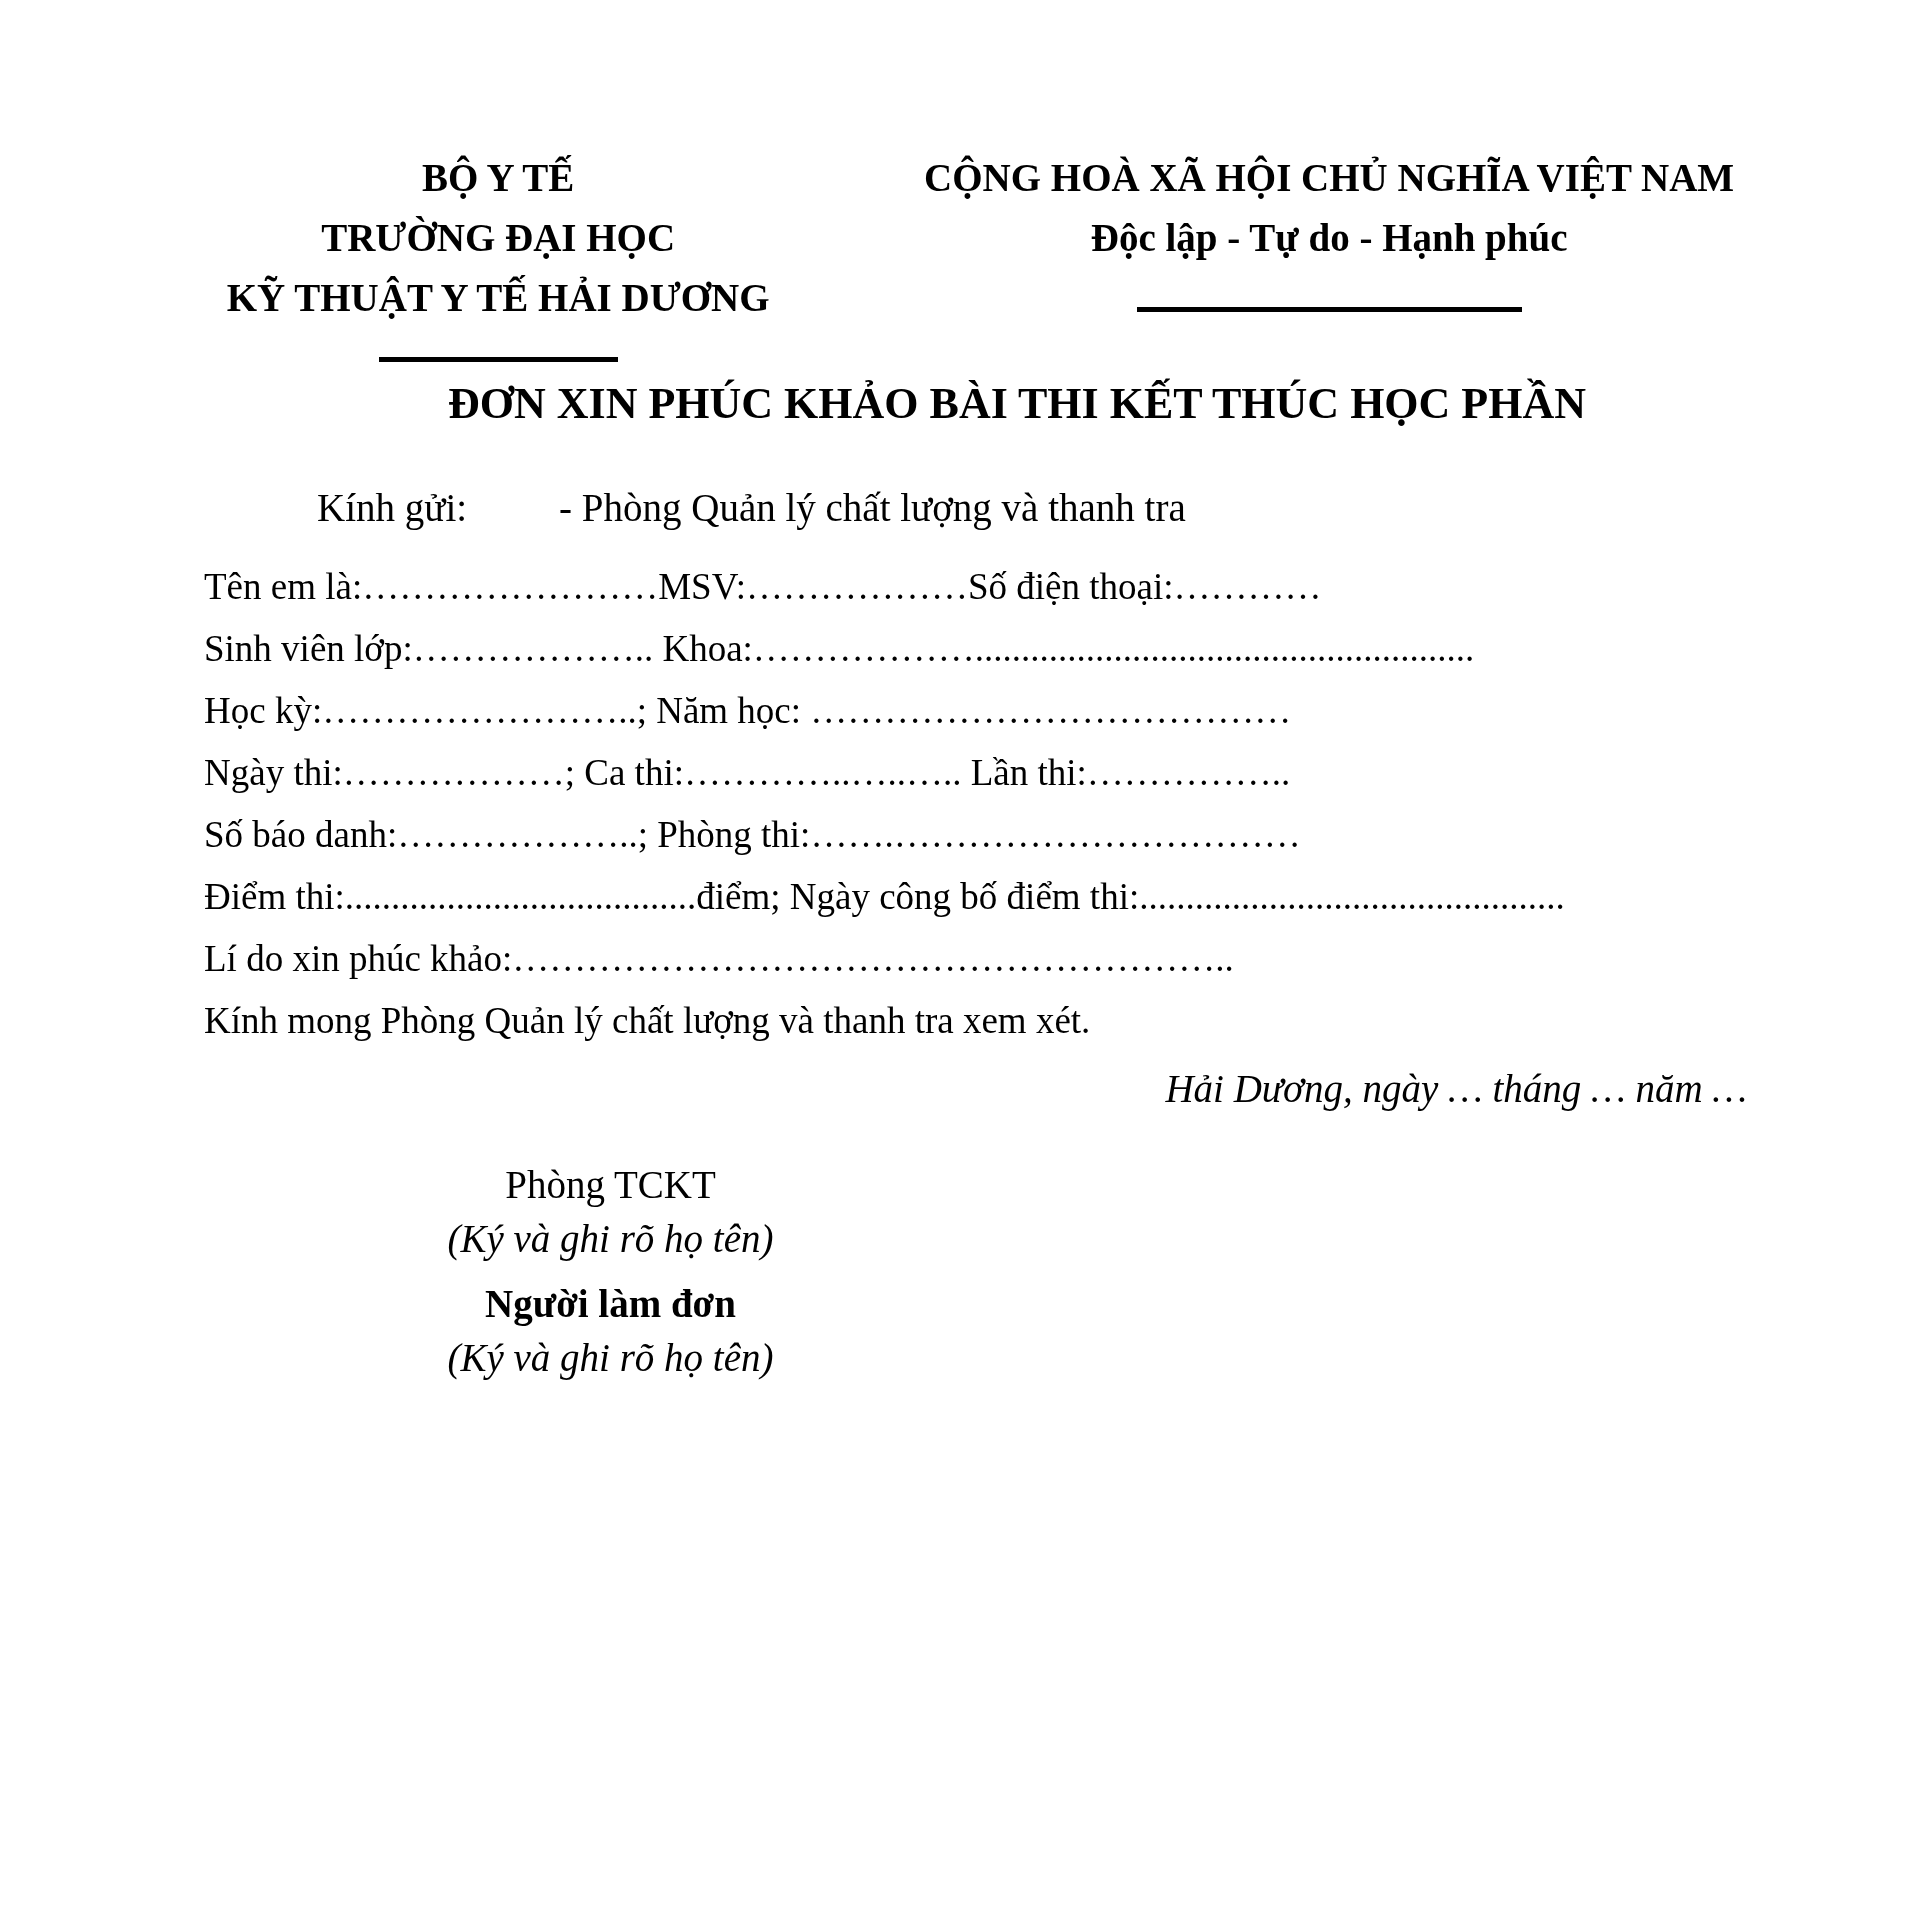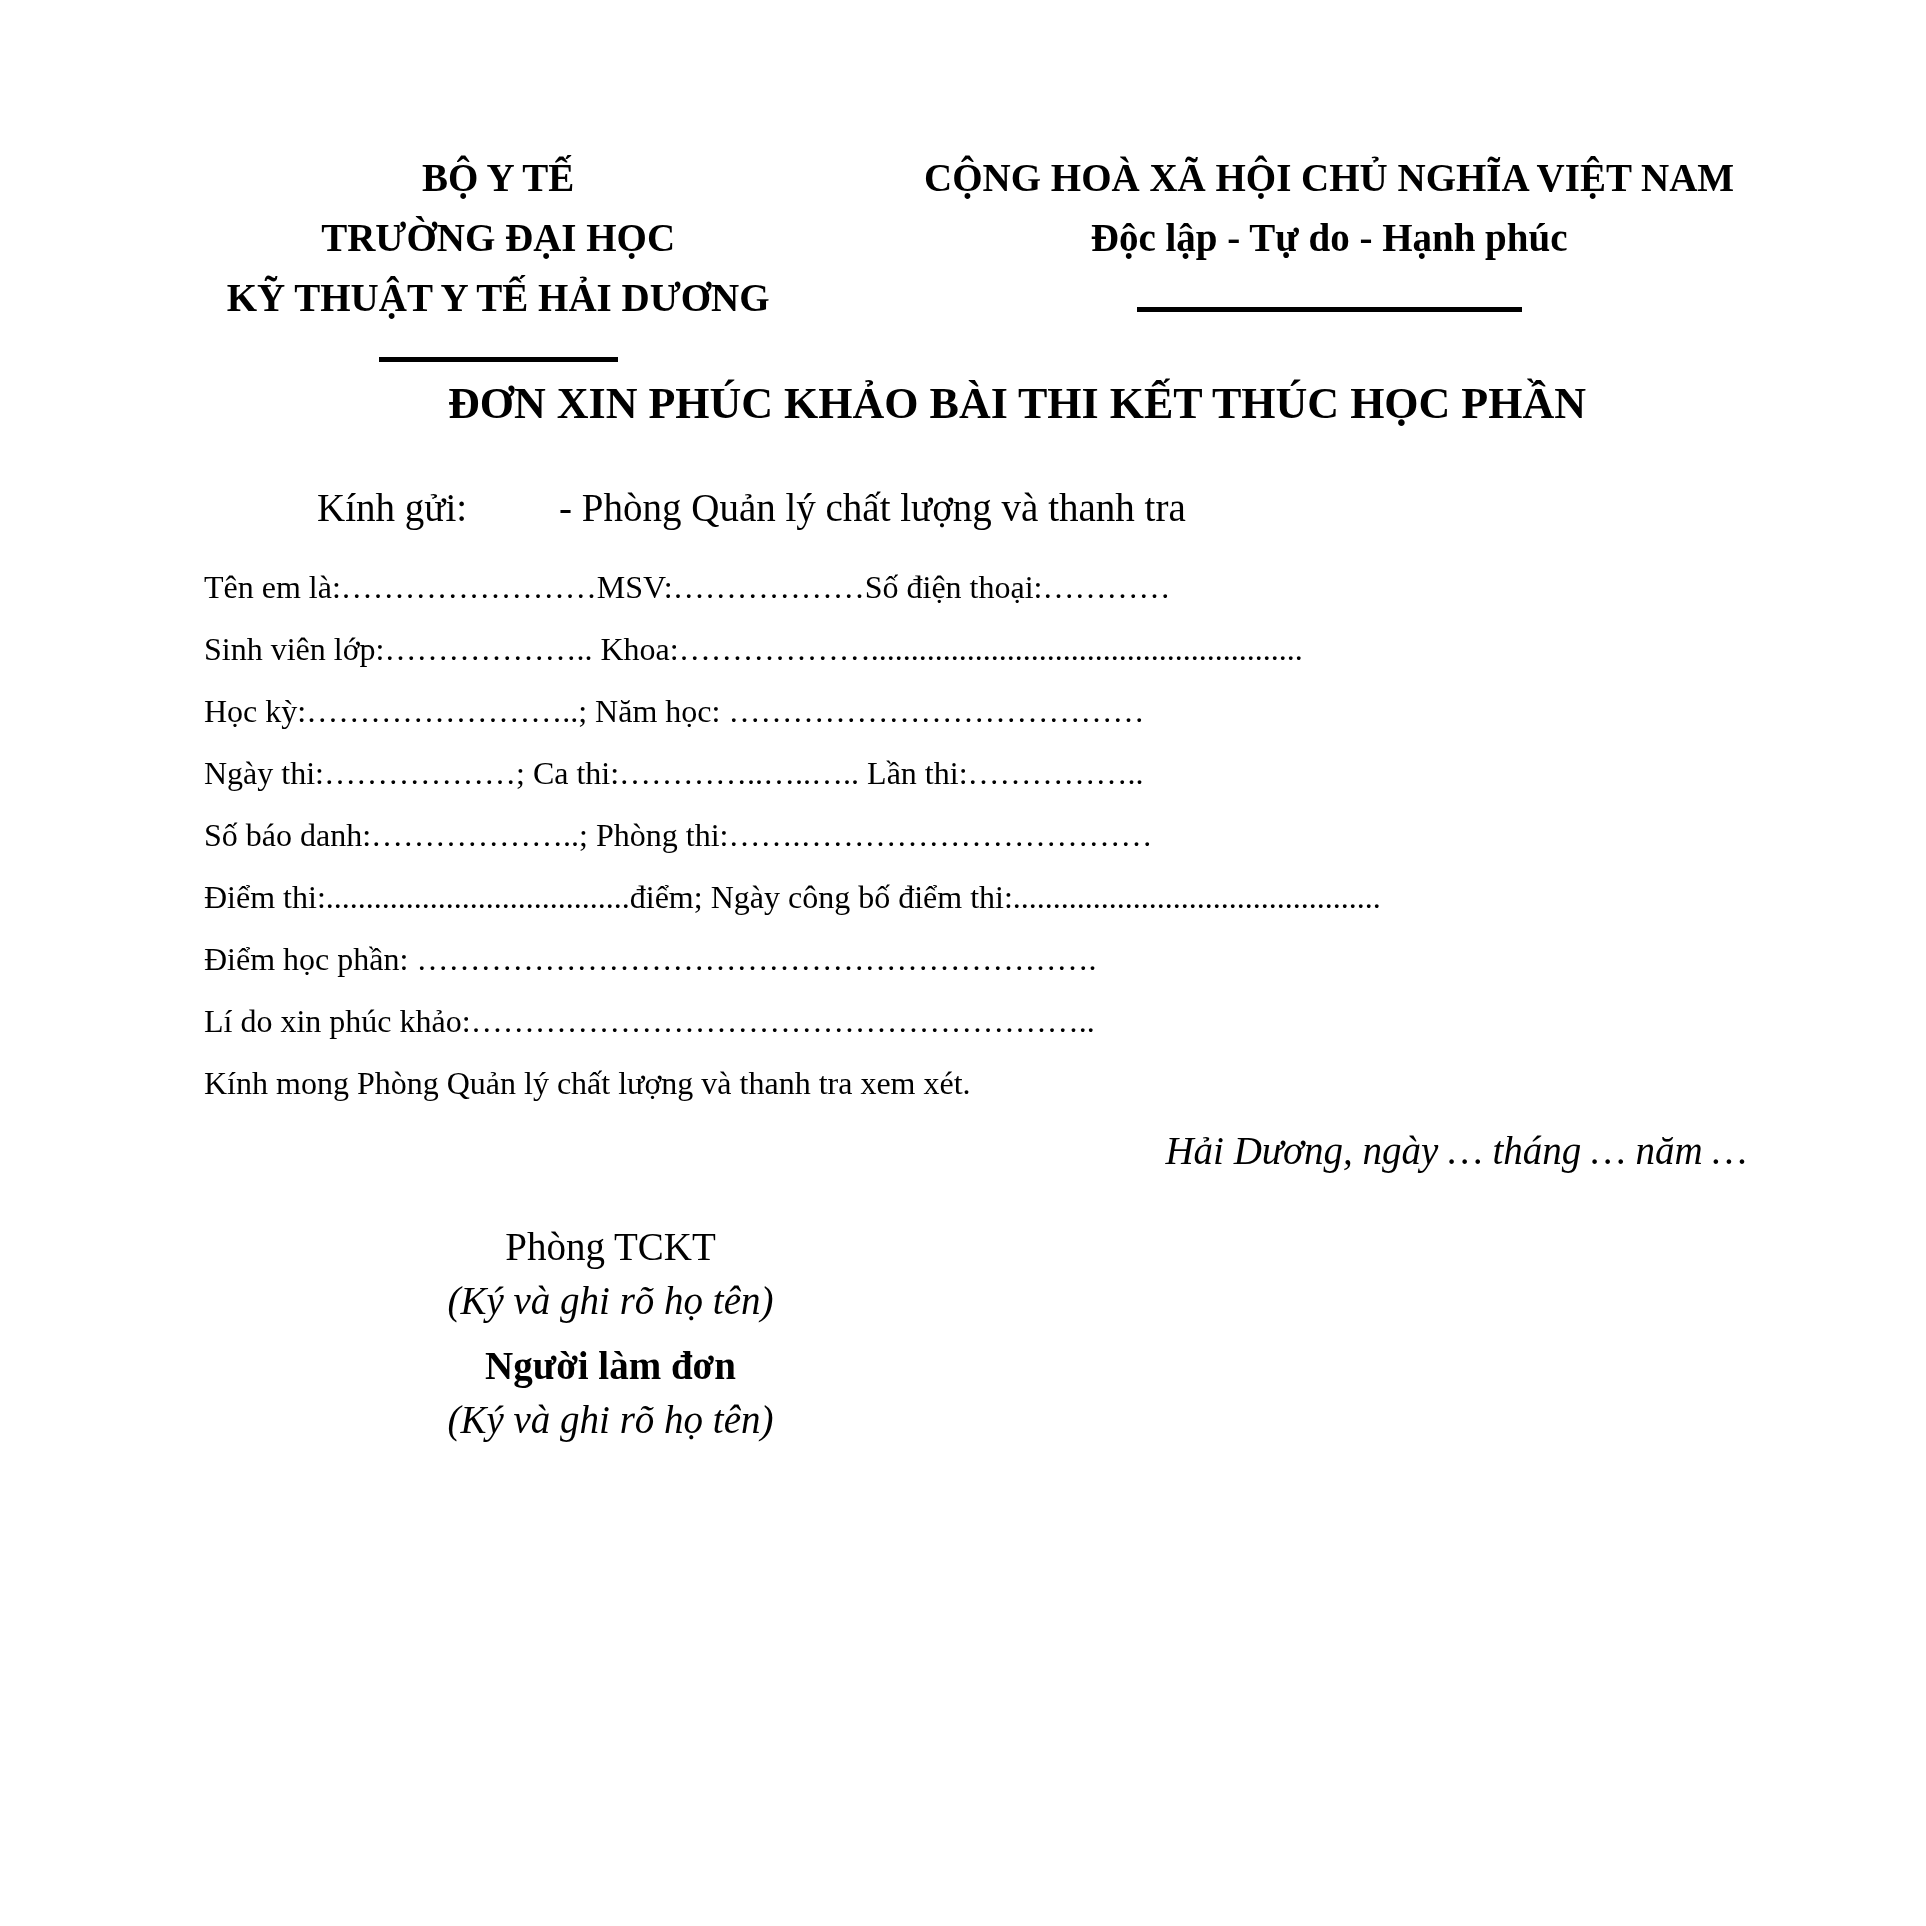--- a/index.html
+++ b/index.html
@@ -23,21 +23,21 @@
   .title {
     margin:13.5px 0 0 0;
     text-align:center;
     font-size:44px; font-weight:bold;
     line-height:58px;
   }
   
   .salutation { margin-top:46px; font-size:39px; line-height:58px; padding-left:113px; }
   .salutation .recipient { margin-left:92px; }
   
-  .body-lines { margin-top:19px; font-size:32px; line-height:62px; }
+  .body-lines { margin-top:19px; font-size:37px; line-height:62px; }
   .form-line { white-space:nowrap; overflow:hidden; }
   .thanks { font-style:italic; padding-left:69px; }
   
   .date-line { margin-top:7.7px; font-size:39px; line-height:58px; font-style:italic; text-align:right; padding-right:83px; }
   
   .signatures { display:flex; margin-top:40px; font-size:39px; line-height:54px;flex-direction:column; }
   .sig { width:50%; text-align:center; }
   .sig-right { margin-top:11.6px; }
   .sig-right .sig-title { font-weight:bold; }
   .sig-note { font-style:italic; }
@@ -67,21 +67,20 @@
     <span>Kính gửi:</span><span class="recipient">- Phòng Quản lý chất lượng và thanh tra</span>
   </div>
 
   <div class="body-lines">
     <div class="form-line">Tên em là:……………………MSV:………………Số điện thoại:…………</div>
     <div class="form-line">Sinh viên lớp:……………….. Khoa:………………......................................................</div>
     <div class="form-line">Học kỳ:……………………..; Năm học: …………………………………</div>
     <div class="form-line">Ngày thi:………………; Ca thi:…………..…..….. Lần thi:……………..</div>
     <div class="form-line">Số báo danh:………………..; Phòng thi:…….……………………………</div>
     <div class="form-line">Điểm thi:......................................điểm; Ngày công bố điểm thi:..............................................</div>
-    <div class="form-line">Điểm học phần: ……………………………………………………….</div>
     <div class="form-line">Lí do xin phúc khảo:…………………………………………………..</div>
     <div class="form-line">Kính mong Phòng Quản lý chất lượng và thanh tra xem xét.</div>
   </div>
 
   <div class="date-line">Hải Dương, ngày …  tháng …  năm …</div>
 
   <div class="signatures">
     <div class="sig sig-left">
       <div class="sig-title">Phòng TCKT</div>
       <div class="sig-note">(Ký và ghi rõ họ tên)</div>

